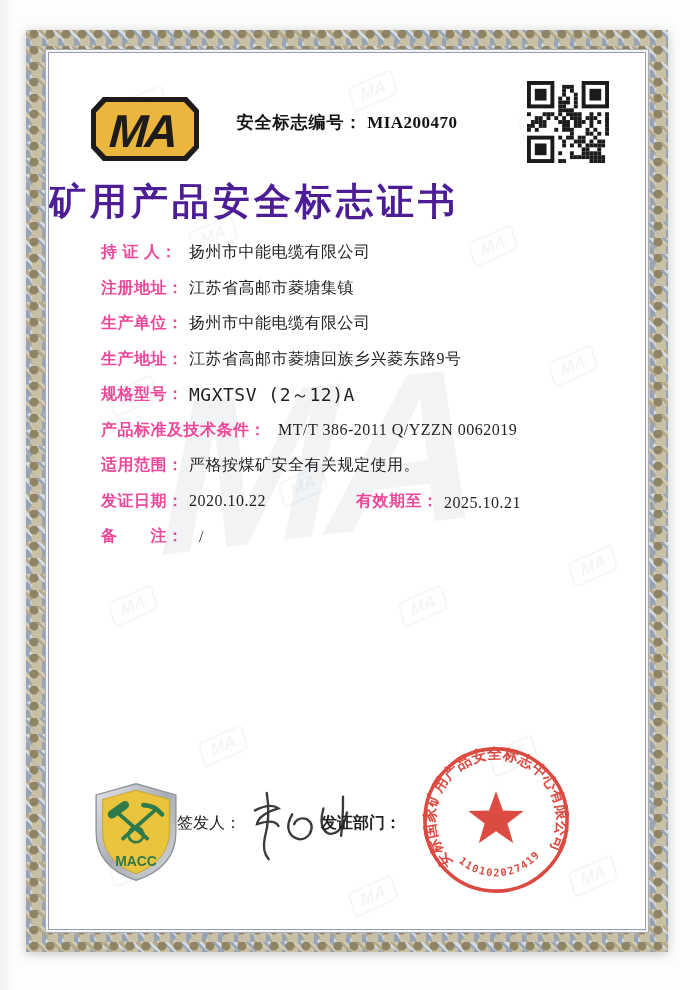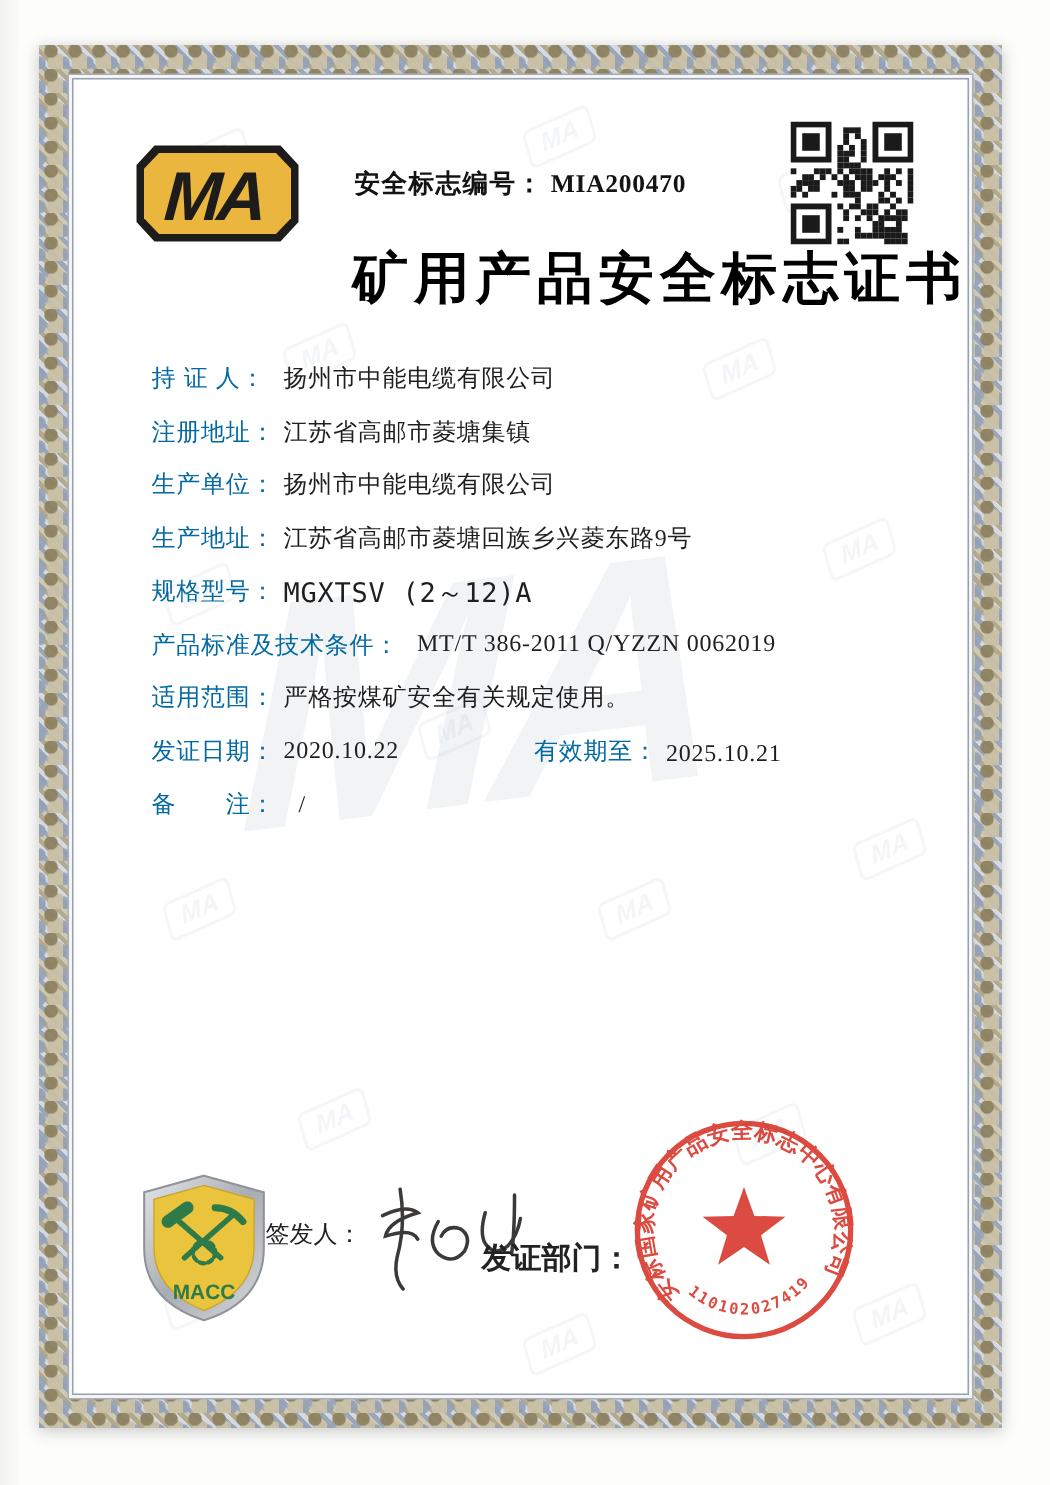--- a/index.html
+++ b/index.html
@@ -47,44 +47,44 @@
   .ma-logo{position:absolute;left:40px;top:42px;width:112px;height:68px;}
   .hdr-line{
     position:absolute;left:0;top:58px;width:100%;text-align:center;
     font-size:17px;color:#131313;
   }
   .hdr-label{font-weight:bold;letter-spacing:1px;}
   .hdr-number{font-family:"Liberation Serif",serif;font-weight:600;letter-spacing:.5px;}
   .qr{position:absolute;right:36px;top:28px;width:82px;height:82px;}
   
   .title{
-    position:absolute;left:0;top:108px;width:100%;text-align:right;
+    position:absolute;left:0;top:124px;width:100%;text-align:left;
     font-family:"Liberation Serif",serif;font-weight:900;
-    font-size:37px;letter-spacing:4px;color:#000000;
+    font-size:37px;letter-spacing:4px;color:#4c1d95;
   }
   
   .fields{position:absolute;left:52px;top:182px;width:520px;}
   .frow{height:35.5px;display:flex;align-items:center;font-size:16px;color:#1a1a1a;position:relative;}
-  .flabel{font-weight:normal;letter-spacing:.5px;min-width:88px;flex:none;color:#0369a1;}
+  .flabel{font-weight:bold;letter-spacing:.5px;min-width:88px;flex:none;color:#ec4899;}
   .flabel.wide{min-width:0;margin-right:12px;}
   .fvalue{font-family:"Liberation Serif",serif;color:#1f1f1f;letter-spacing:.5px;}
   .fvalue.mono{font-family:"DejaVu Sans Mono",monospace;font-size:18px;}
   .dates-row .pair2{position:absolute;left:255px;display:flex;align-items:flex-end;}
   
   .statement{
     position:absolute;left:52px;top:606px;width:502px;
     font-family:"Liberation Serif",serif;font-size:15.5px;line-height:25px;
     color:#191919;text-align:justify;text-indent:2em;letter-spacing:.3px;
   }
   
   .footer{position:absolute;left:0;top:700px;width:100%;height:180px;}
   .macc{position:absolute;left:40px;top:28px;width:94px;height:102px;}
   .signer{position:absolute;left:128px;top:60px;font-size:16px;font-weight:normal;color:#222;font-family:"Liberation Serif",serif;}
   .sig{position:absolute;left:192px;top:32px;width:118px;height:88px;}
-  .dept{position:absolute;left:272px;top:60px;font-size:20px;font-weight:bold;color:#222;font-family:Liberation Mono, monospace;margin-top:12px;}
+  .dept{position:absolute;left:272px;top:60px;font-size:16px;font-weight:bold;color:#222;font-family:Liberation Mono, monospace;}
   .stamp{position:absolute;left:368px;top:-12px;width:158px;height:158px;opacity:.92;mix-blend-mode:multiply;}
 </style>
 </head>
 <body>
 
 <div class="photo-edge"></div>
 
 <div class="cert">
   <div class="cert-frame">
 

